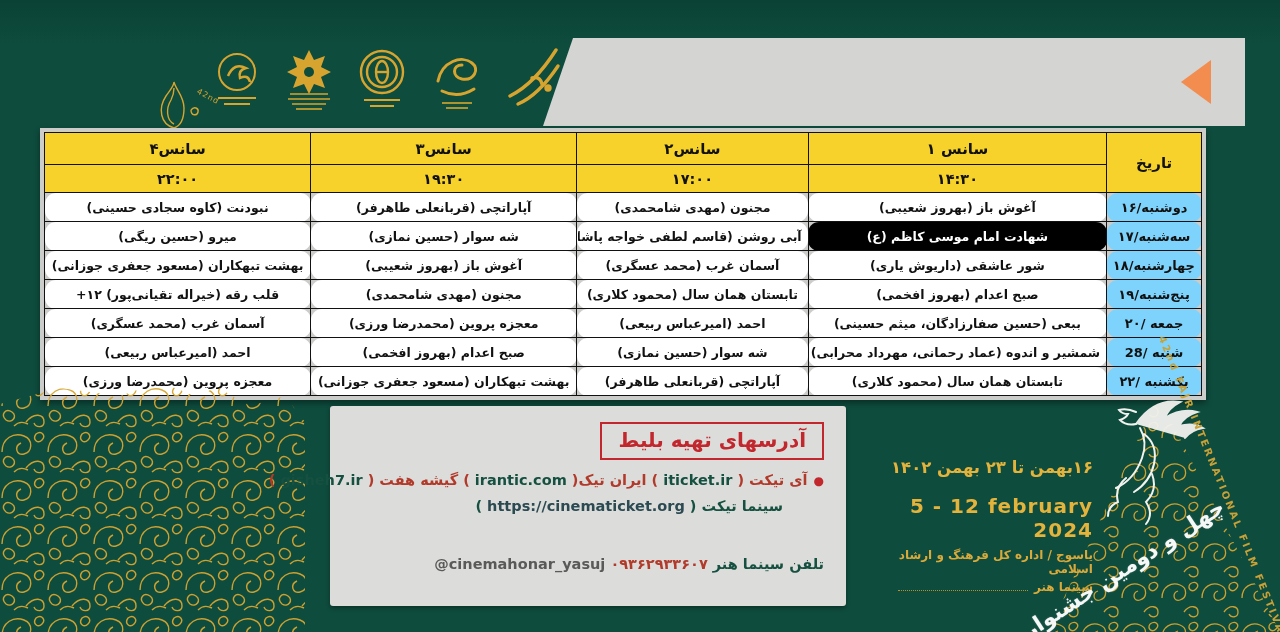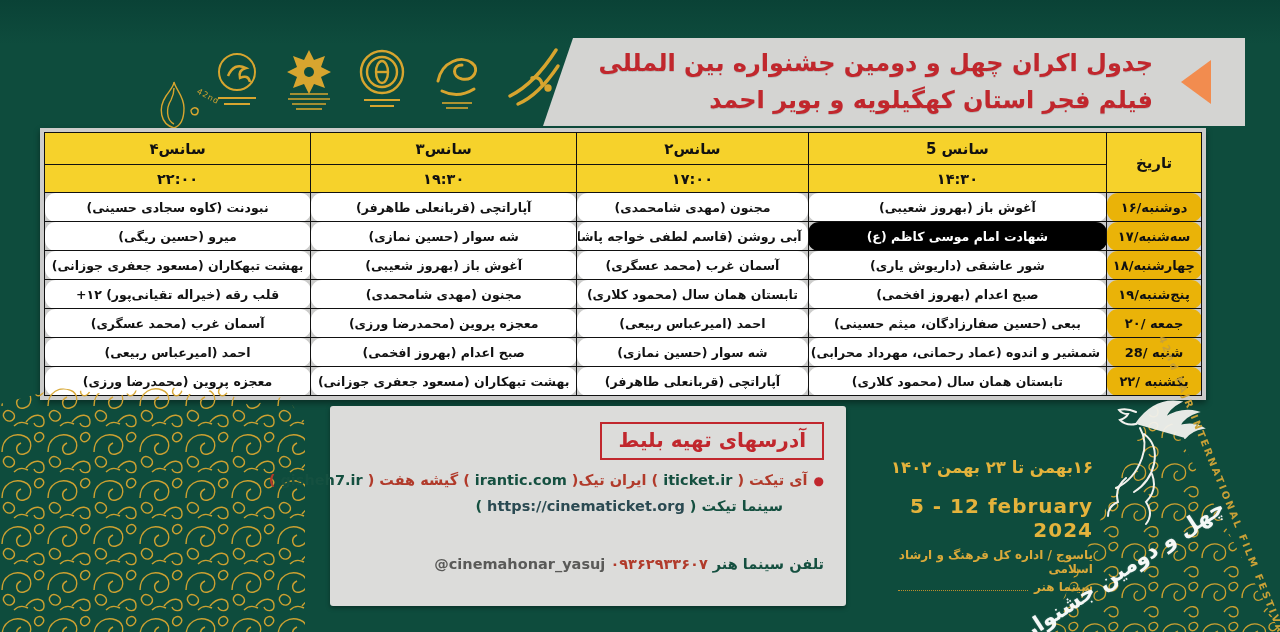--- a/index.html
+++ b/index.html
@@ -37,21 +37,21 @@
     box-shadow:0 3px 6px rgba(0,0,0,.4);
   }
   table.sched{width:100%; border-collapse:collapse; direction:rtl; table-layout:fixed;}
   table.sched th, table.sched td{
     border:1.8px solid #111; text-align:center; vertical-align:middle;
     font-weight:bold; overflow:hidden; white-space:nowrap;
   }
   table.sched th{background:#f6d22b; color:#111; font-size:15px; height:29px; padding:1px 4px;}
   table.sched th.time{font-size:14.5px; height:25px;}
   table.sched td{background:#ffffff; color:#111; font-size:12.5px; height:26px; padding:1px 6px;border-radius:11px;}
-  table.sched td.date{background:#eab308; font-size:13px;}
+  table.sched td.date{background:#7dd3fc; font-size:13px;}
   table.sched td.black-cell{background:#000; color:#fff;}
   
   .info{
     position:absolute; left:330px; top:406px; width:516px; height:200px;
     background:#dcdcda; border-radius:3px; box-shadow:0 2px 4px rgba(0,0,0,.35);
     direction:rtl;
   }
   .info-title{
     position:absolute; right:22px; top:16px; border:2.5px solid #c1272d;
     color:#c1272d; font-weight:bold; font-size:20px; padding:4px 16px 6px 16px;
@@ -161,40 +161,36 @@
       </g>
       <g stroke="#d7a52f" stroke-width="1.8">
           <line x1="6" y1="46" x2="80" y2="46"></line>
           <line x1="12" y1="53" x2="74" y2="53"></line>
           <line x1="20" y1="60" x2="66" y2="60"></line>
         </g>
     </svg>
   </div>
 
   <div class="banner">
-    <div class="banner-title">
-      <div>جدول اکران چهل و دومین جشنواره بین المللی</div>
-      <div>فیلم فجر استان کهگیلویه و بویر احمد</div>
-    </div>
     <div class="banner-arrow"></div>
   </div>
 
   <div class="table-wrap">
     <table class="sched">
       <colgroup>
         <col style="width:8.2%">
           <col style="width:25.8%">
           <col style="width:20%">
           <col style="width:23%">
           <col style="width:23%">
       </colgroup>
       <tbody>
           <tr>
         <th rowspan="2">تاریخ</th>
-        <th>سانس 5</th>
+        <th>سانس ۱</th>
         <th>سانس۲</th>
         <th>سانس۳</th>
         <th>سانس۴</th>
       </tr>
       <tr>
         <th class="time">۱۴:۳۰</th>
         <th class="time">۱۷:۰۰</th>
         <th class="time">۱۹:۳۰</th>
         <th class="time">۲۲:۰۰</th>
       </tr>

